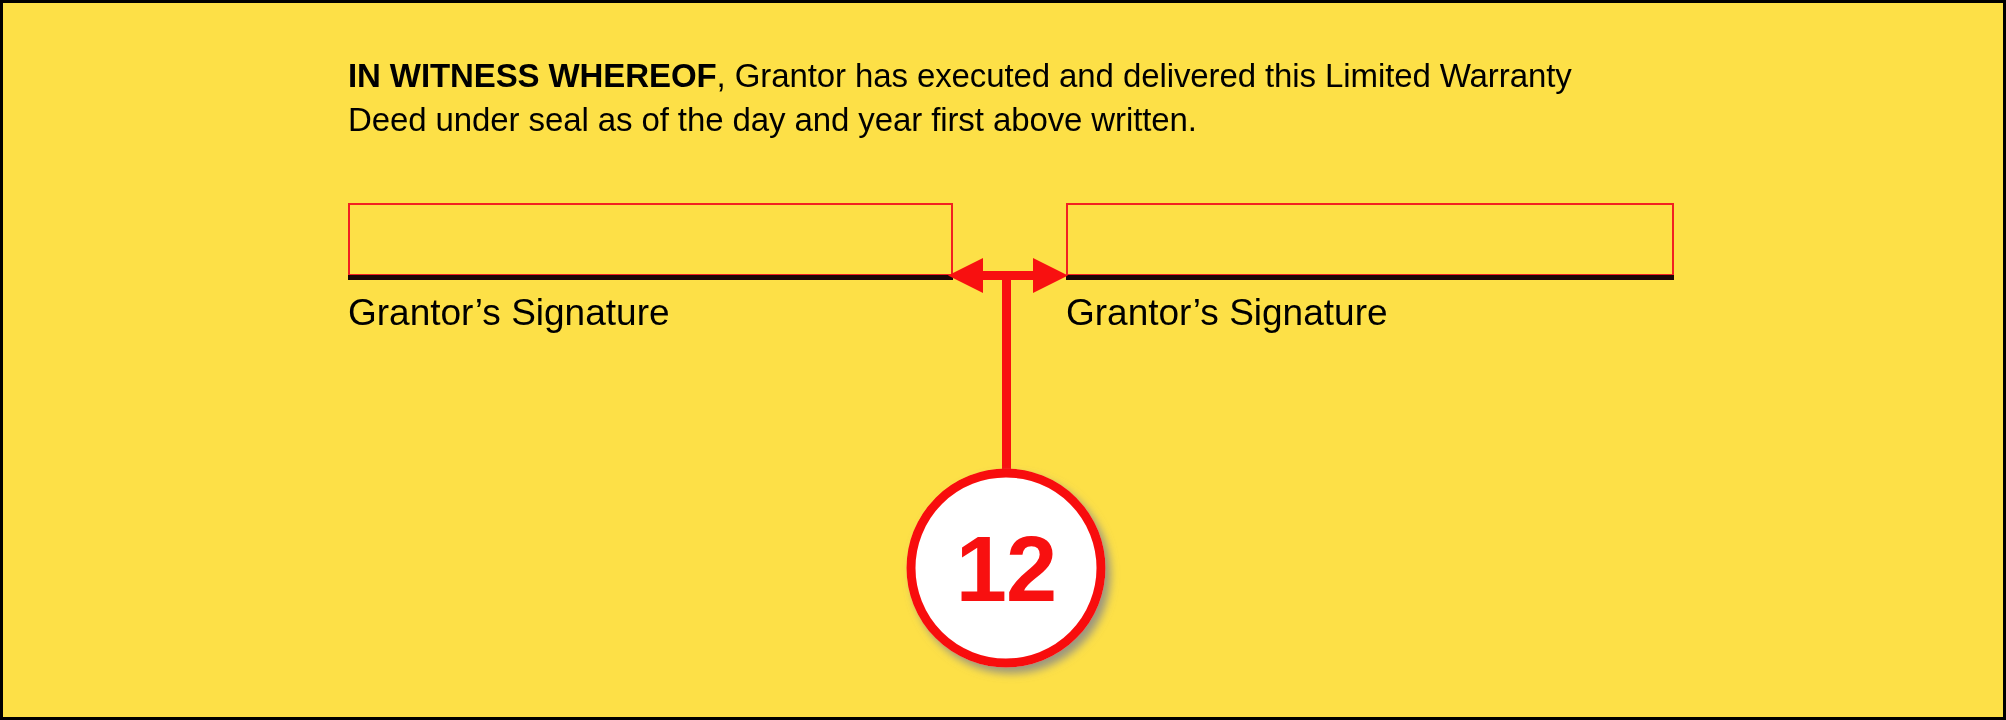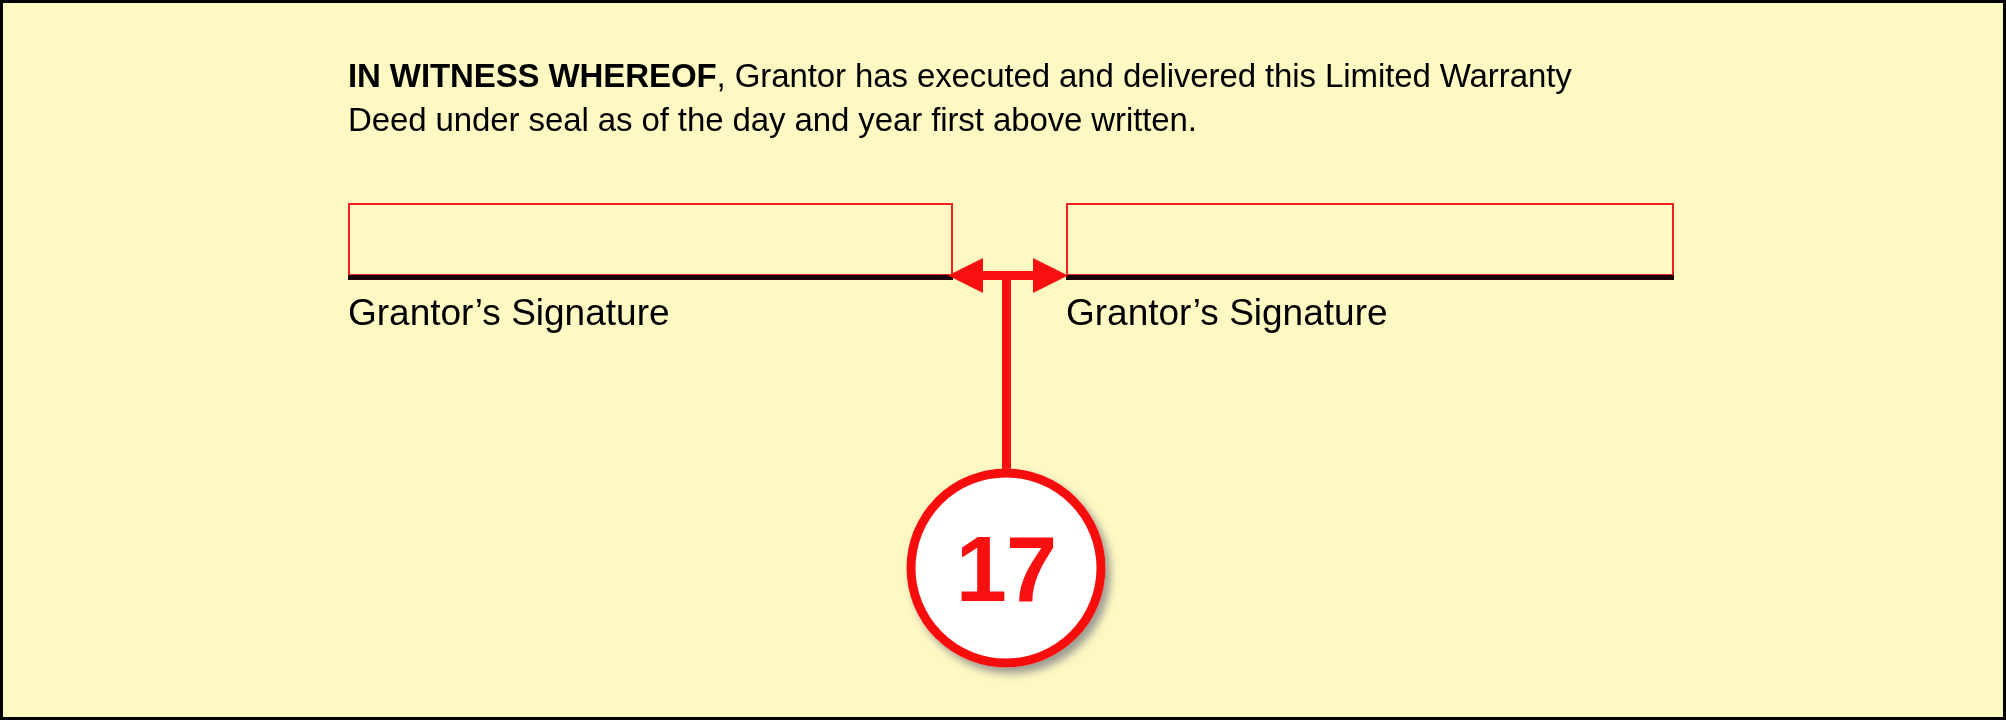--- a/index.html
+++ b/index.html
@@ -9,21 +9,21 @@
     background: #ffffff;
   }
   body {
     font-family: "Liberation Sans", sans-serif;
   }
 
   #page {
     position: relative;
     width: 2006px;
     height: 720px;
-    background: #fef9c3;
+    background: #fde047;
     box-sizing: border-box;
     border: 3px solid #000000;
     overflow: hidden;
   }
 
   
   #paragraph {
     position: absolute;
     left: 345px;
     top: 18px;
@@ -139,15 +139,15 @@
         <polygon points="55,27.5 90,10 90,45"></polygon>
         <polygon points="175,27.5 140,10 140,45"></polygon>
       </g>
 
       <rect x="109" y="27" width="9" height="196" fill="#f81010"></rect>
 
       <circle cx="113" cy="320" r="95" fill="#ffffff" stroke="#f81010" stroke-width="9" filter="url(#dropshadow)"></circle>
     </svg>
   </div>
 
-  <div id="callout-number">17</div>
+  <div id="callout-number">12</div>
 
 </div>
 
 </body></html>

